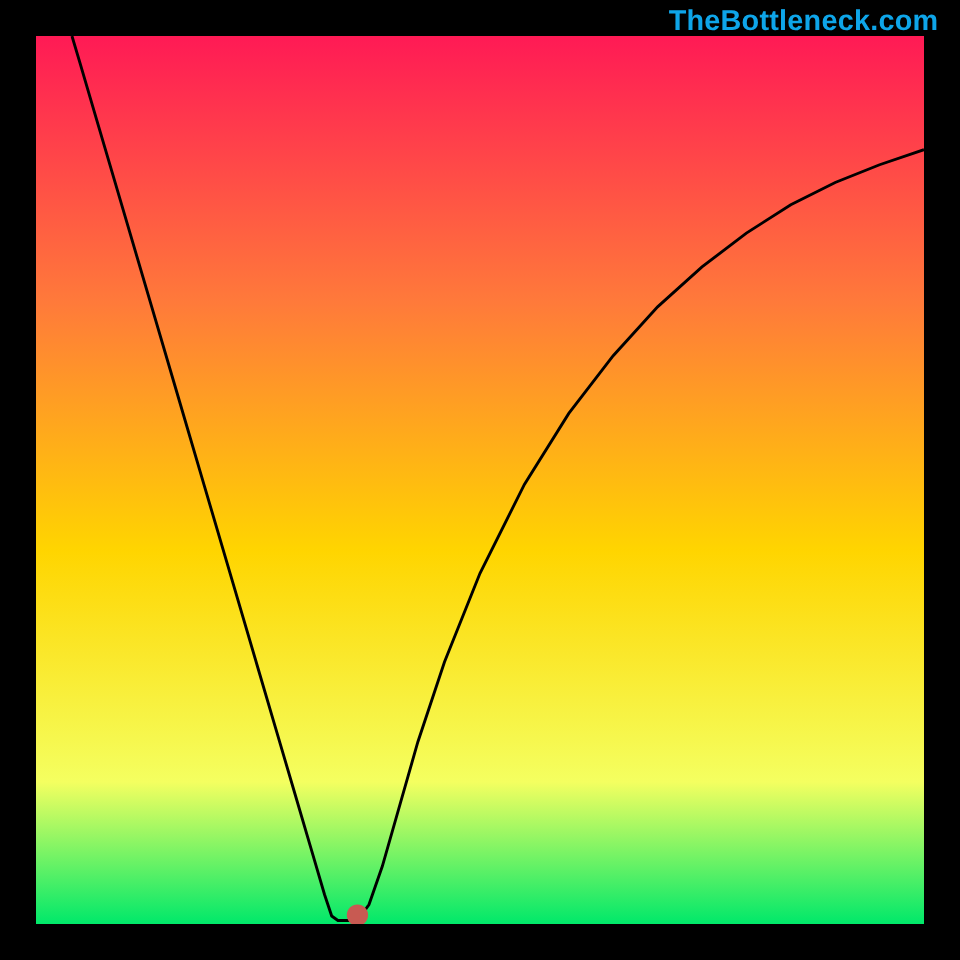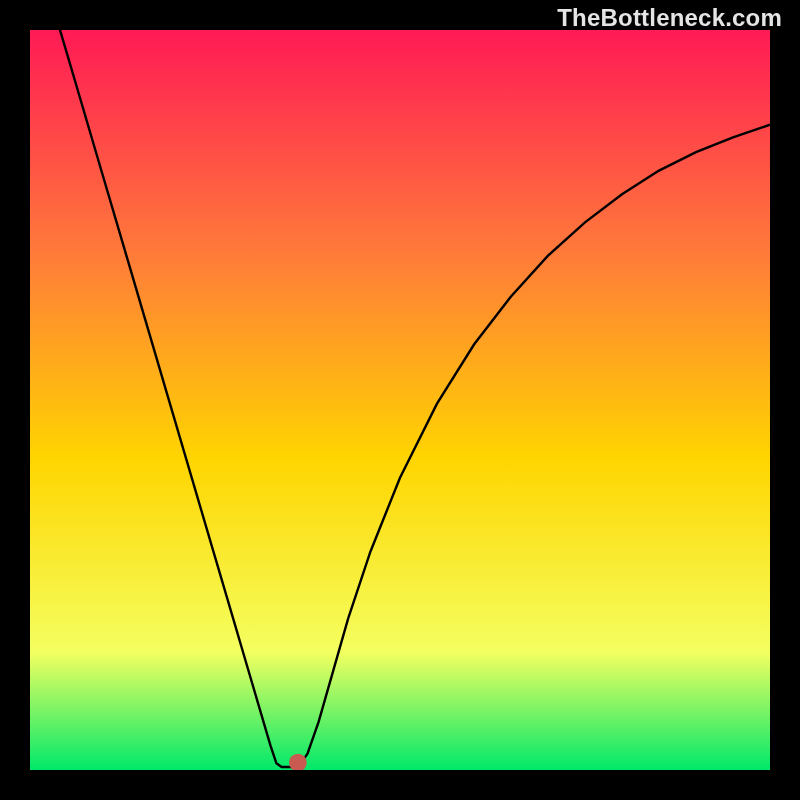--- a/index.html
+++ b/index.html
@@ -10,21 +10,21 @@
     height: 800px;
     background: #000;
   }
   .watermark {
     position: absolute;
     top: 4px;
     right: 18px;
     font-family: Arial, Helvetica, sans-serif;
     font-size: 24px;
     font-weight: 600;
-    color: #e5e5e5;
+    color: #0ea5e9;
     letter-spacing: 0.2px;
     z-index: 5;
   }
   .plot {
     position: absolute;
     left: 30px;
     top: 30px;
     width: 740px;
     height: 740px;
   }

